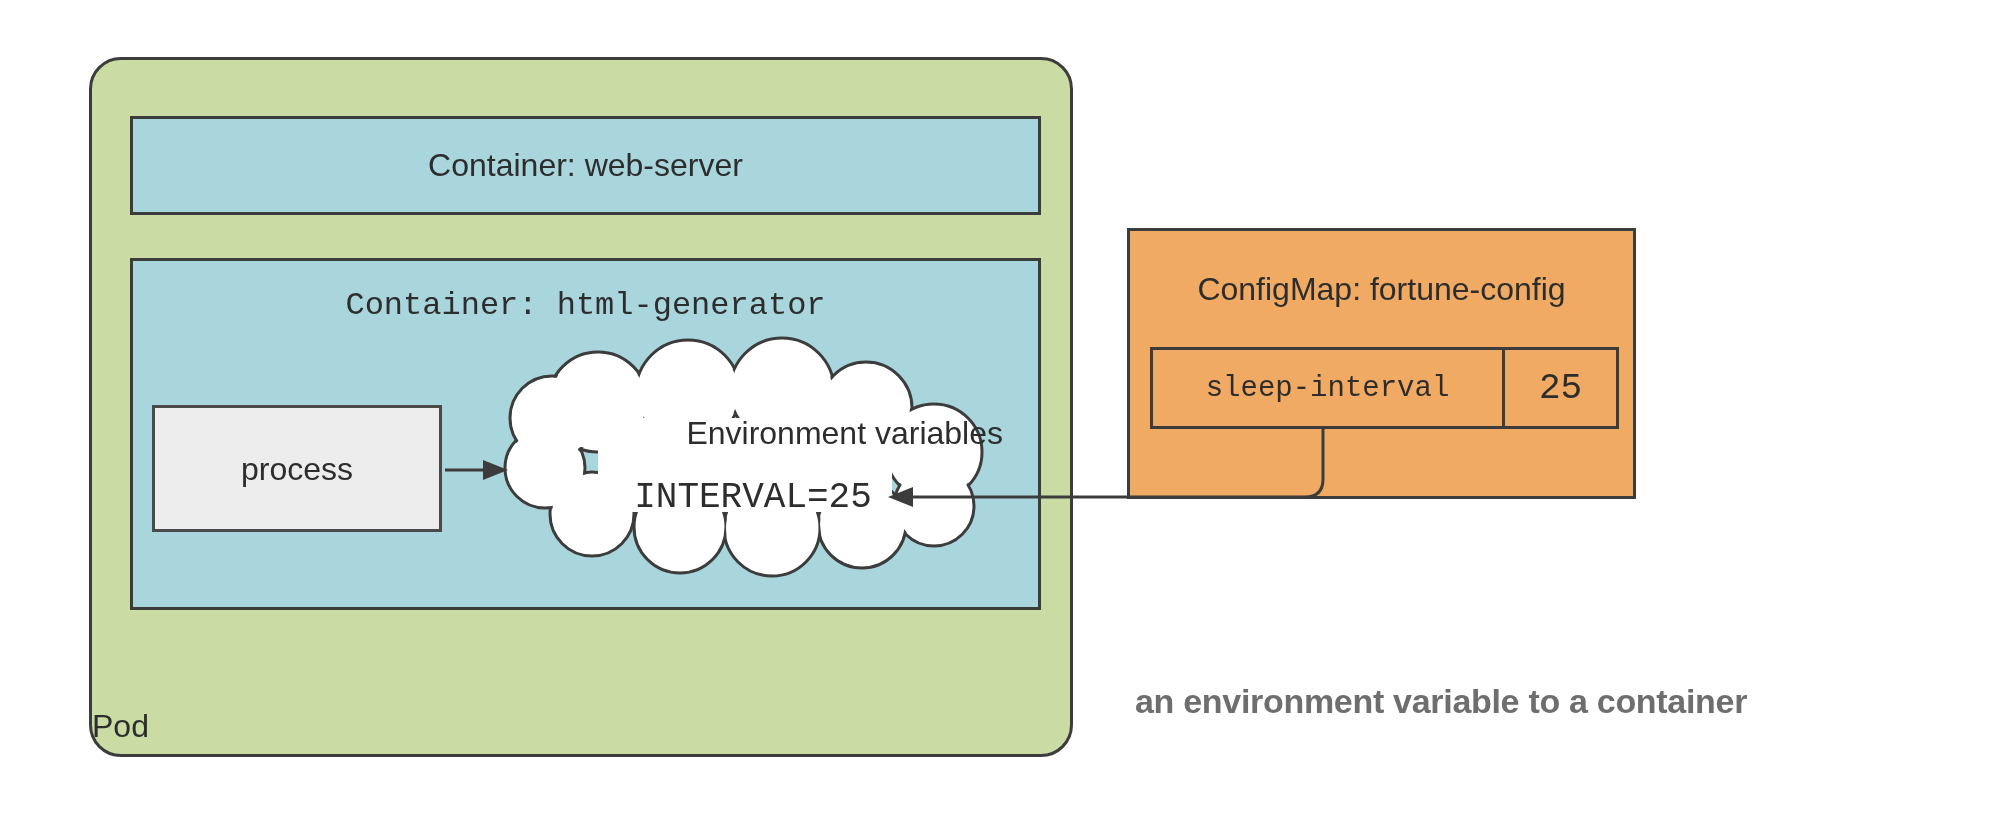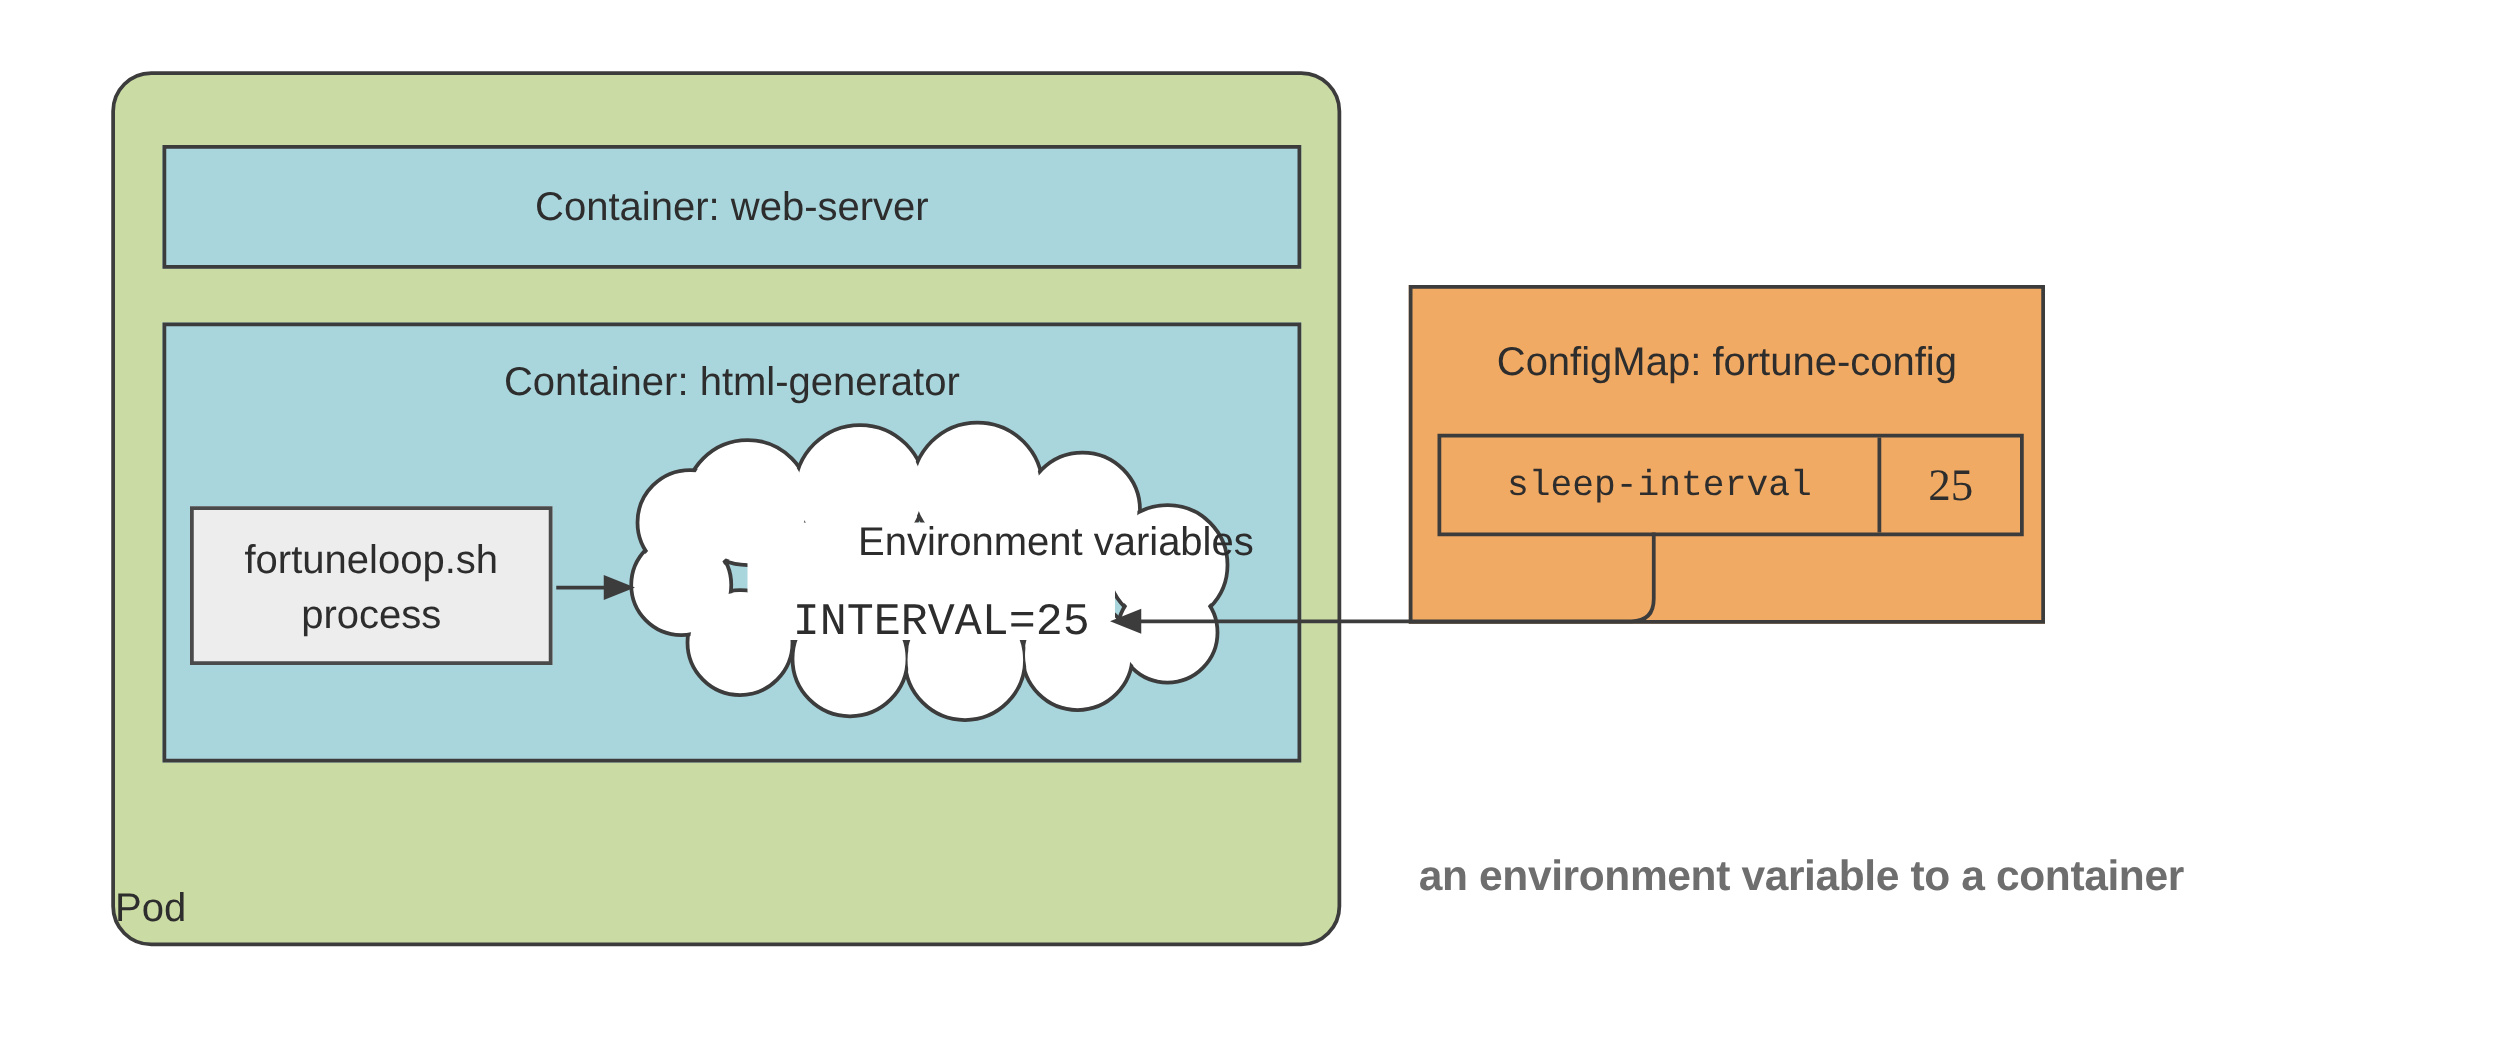--- a/index.html
+++ b/index.html
@@ -13,21 +13,21 @@
   .canvas{position:relative;width:2000px;height:835px;background:var(--background);overflow:hidden;}
 
   
   .pod{position:absolute;left:89px;top:57px;width:984px;height:700px;
        background:var(--pod-fill);border:3px solid var(--stroke);border-radius:32px;}
   .container-box{position:absolute;left:38px;width:911px;background:var(--container-fill);
        border:3px solid var(--stroke);}
   .container-web{top:56px;height:99px;display:flex;align-items:center;justify-content:center;}
   .container-html{top:198px;height:352px;}
   .container-label{font-size:32px;color:var(--text);text-align:center;width:100%;}
-  .container-html .container-label{position:absolute;top:26px;left:0;}
+  .container-html .container-label{position:absolute;top:26px;left:0;font-family:Liberation Mono, monospace;}
   .pod-label{position:absolute;bottom:9px;left:0;width:100%;text-align:left;font-size:32px;}
 
   
   .process-box{position:absolute;left:152px;top:405px;width:290px;height:127px;
        background:var(--process-fill);border:3px solid #4a4a4a;
        display:flex;flex-direction:column;align-items:center;justify-content:center;
        font-size:32px;line-height:44px;text-align:center;}
 
   
   .cloud-title{position:absolute;left:503px;top:414px;width:500px;text-align:right;
@@ -37,21 +37,21 @@
 
   
   .configmap{position:absolute;left:1127px;top:228px;width:509px;height:271px;
        background:var(--configmap-fill);border:3px solid var(--stroke);}
   .configmap-title{position:absolute;top:40px;left:0;width:100%;text-align:center;font-size:32px;}
   .configmap-row{position:absolute;left:20px;top:116px;width:469px;height:82px;
        border:3px solid var(--stroke);display:flex;}
   .configmap-key{flex:1;display:flex;align-items:center;justify-content:center;
        font-family:"Liberation Mono",monospace;font-size:29px;}
   .configmap-value{width:114px;border-left:3px solid var(--stroke);display:flex;
-       align-items:center;justify-content:center;font-family:Liberation Serif, serif;font-size:36px;}
+       align-items:center;justify-content:center;font-family:Liberation Mono, monospace;font-size:36px;}
 
   
   .caption{position:absolute;left:1135px;top:676px;width:800px;
        font-weight:bold;font-size:34px;line-height:50px;color:var(--caption-text);
        letter-spacing:-0.3px;}
   .caption .fig-label{display:inline-block;margin-right:28px;}
 
   
   .overlay{position:absolute;left:0;top:0;width:2000px;height:835px;pointer-events:none;}
   .overlay .bump{stroke:var(--stroke);stroke-width:3;fill:#ffffff;}
@@ -68,21 +68,20 @@
     <div class="container-box container-web">
       <div class="container-label">Container: web-server</div>
     </div>
     <div class="container-box container-html">
       <div class="container-label">Container: html-generator</div>
     </div>
     <div class="pod-label">Pod</div>
   </div>
 
   <div class="process-box">
-    <div>fortuneloop.sh</div>
     <div>process</div>
   </div>
 
   <div class="configmap">
     <div class="configmap-title">ConfigMap: fortune-config</div>
     <div class="configmap-row">
       <div class="configmap-key">sleep-interval</div>
       <div class="configmap-value">25</div>
     </div>
   </div>

